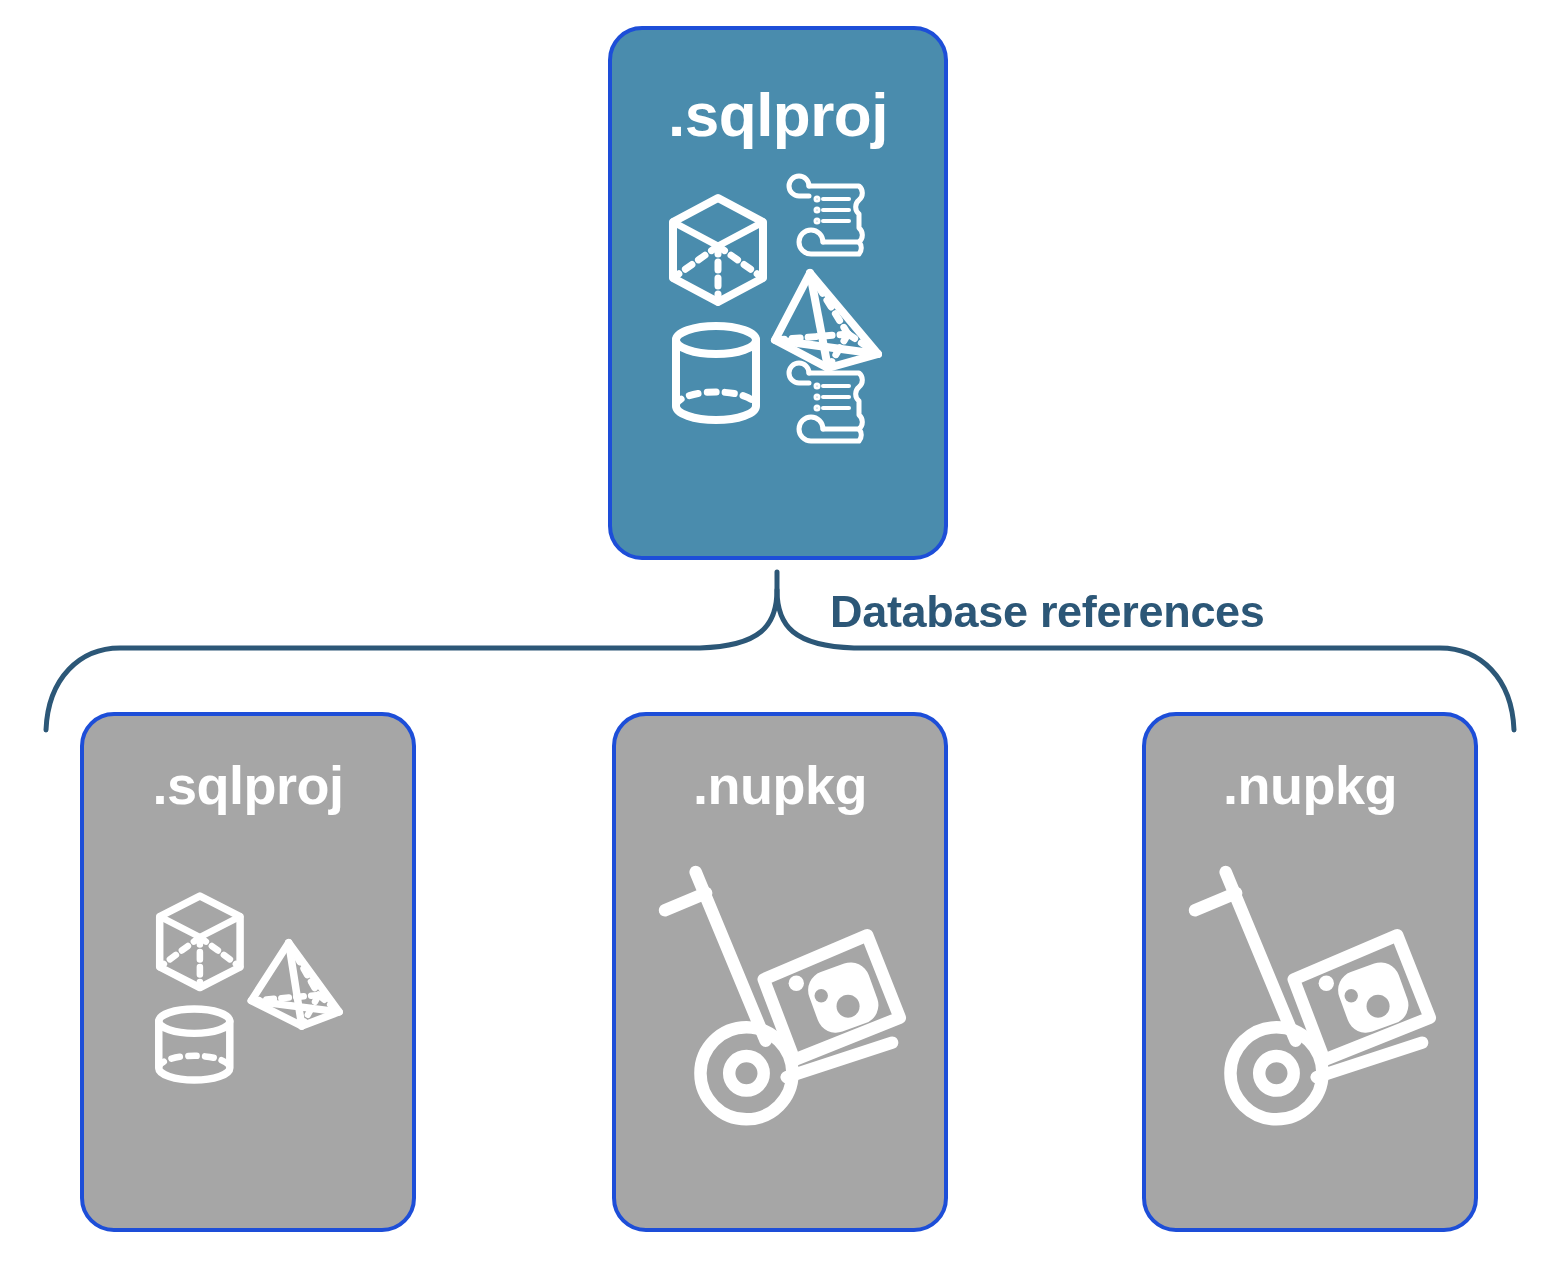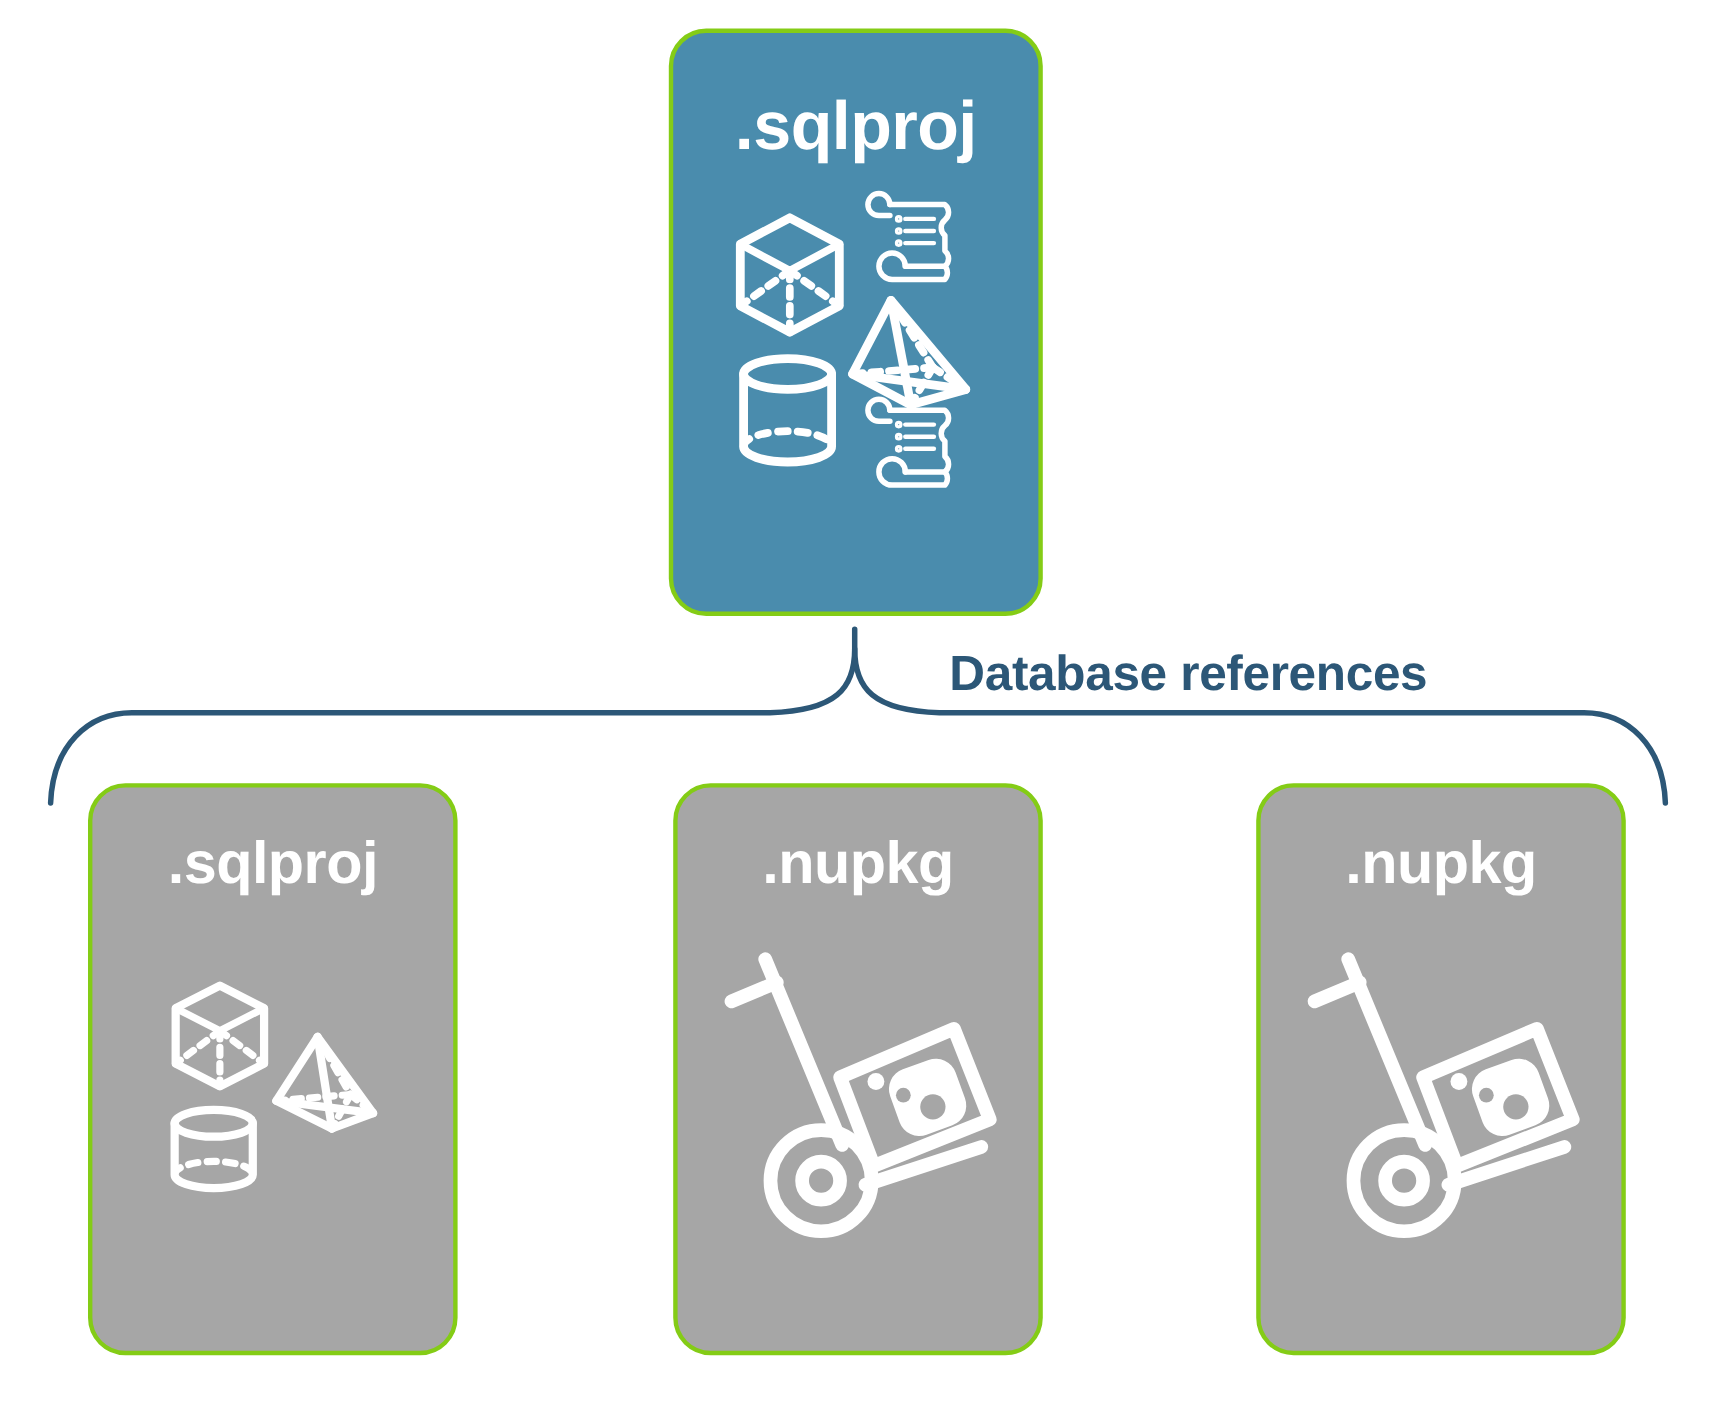--- a/index.html
+++ b/index.html
@@ -13,21 +13,21 @@
   #canvas {
     position: relative;
     width: 1566px;
     height: 1274px;
     background: #ffffff;
     overflow: hidden;
   }
   .node {
     position: absolute;
     box-sizing: border-box;
-    border: 4px solid #84cc16;
+    border: 4px solid #1d4ed8;
     border-radius: 34px;
     display: flex;
     flex-direction: column;
     align-items: center;
   }
   .node-title {
     font-weight: bold;
     color: #ffffff;
     letter-spacing: -0.5px;
     line-height: 1;
@@ -73,21 +73,21 @@
   #bracket {
     position: absolute;
     left: 0;
     top: 556px;
     width: 1566px;
     height: 200px;
     pointer-events: none;
   }
   #bracket-label {
     position: absolute;
-    left: 863px;
+    left: 830px;
     top: 586px;
     font-size: 45px;
     font-weight: bold;
     color: #2c5777;
     letter-spacing: -0.3px;
     white-space: nowrap;
     user-select: none;
   }
   svg { display: block; overflow: visible; }
 </style>

